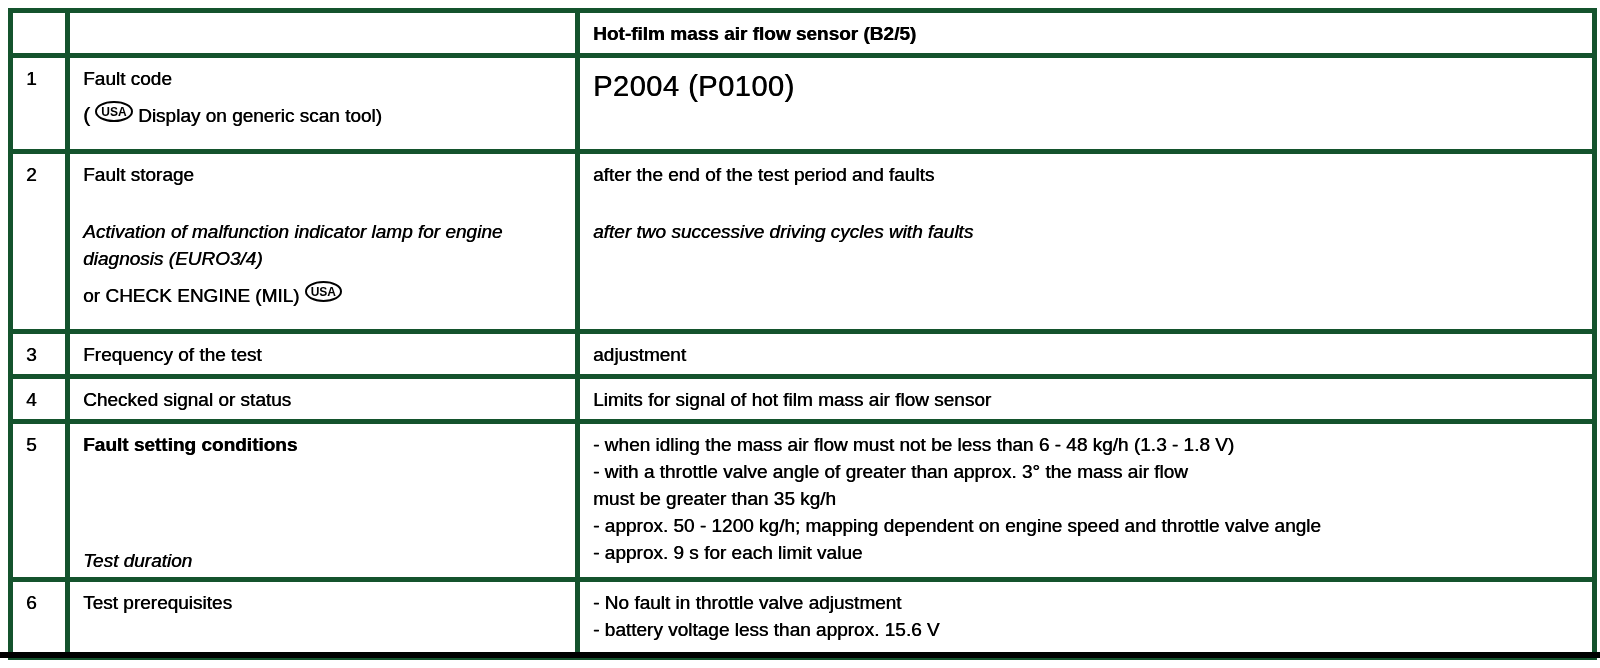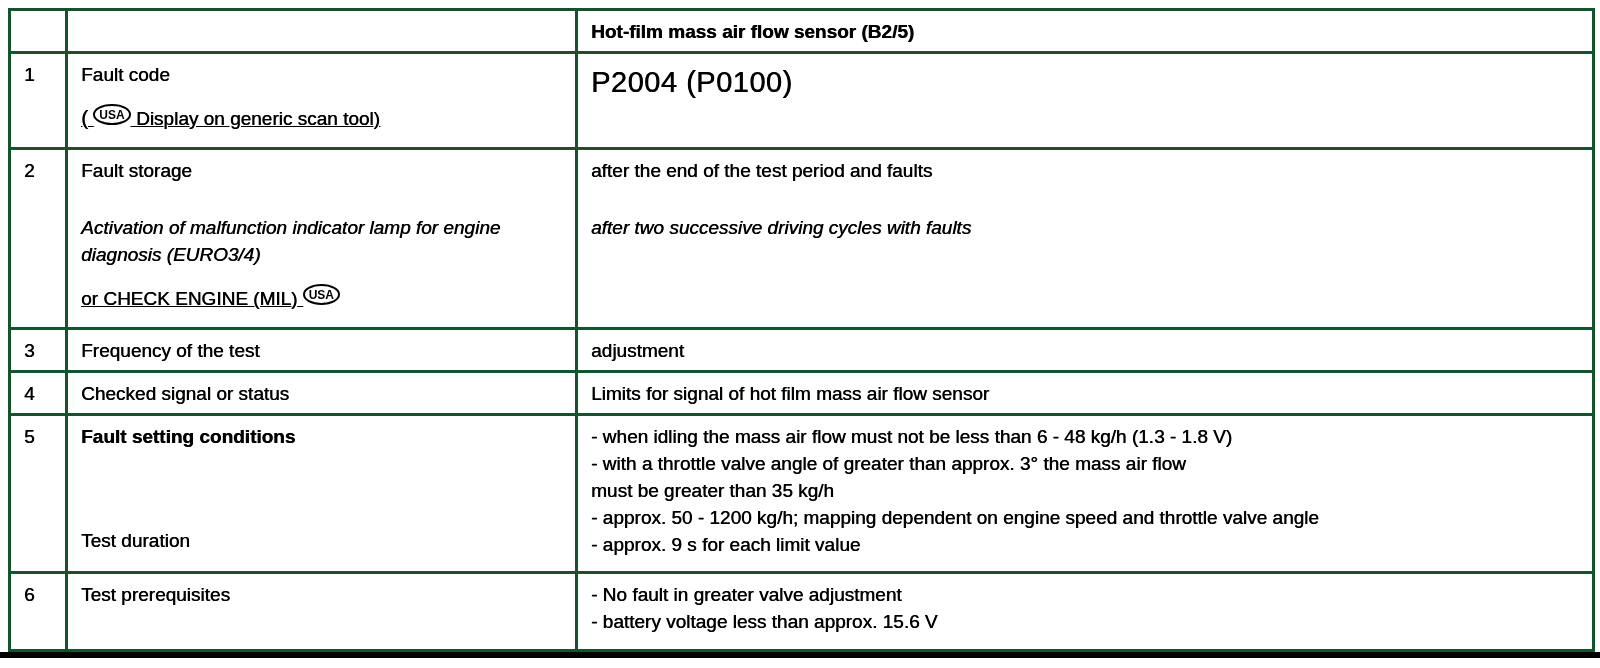--- a/index.html
+++ b/index.html
@@ -21,21 +21,21 @@
   table.doc-table {
     position: absolute;
     left: 8px;
     top: 8px;
     border-collapse: collapse;
     table-layout: fixed;
     width: 1584px;
     text-shadow: 0.5px 0 0 #000;
   }
   table.doc-table td {
-    border: 3px solid #14532d;
+    border: 5px solid #14532d;
     vertical-align: top;
     padding: 7px 14px 6px 13px;
     font-size: 19px;
     line-height: 27px;
     overflow: hidden;
   }
   td.num { padding-left: 11px; }
   td.value { padding-left: 9px; }
   .bold { font-weight: bold; }
   .header-title {
@@ -44,40 +44,41 @@
   }
   .fault-code {
     font-weight: normal;
     font-size: 29px;
     line-height: 34px;
     padding-top: 4px;
     letter-spacing: 0.5px;
   }
   p.cellp { margin: 0; }
   p.gap-before { margin-top: 30px; font-style: italic; }
-  p.small-gap-before { margin-top: 16px; text-decoration: underline; }
+  p.small-gap-before { margin-top: 9px; }
   .usa-badge {
     display: inline-block;
     border: 2px solid #000;
     border-radius: 50%;
     font-size: 12px;
     font-weight: bold;
     line-height: 14px;
     padding: 2px 4px 1px 4px;
     vertical-align: 6px;
     letter-spacing: 0px;
     text-shadow: none;
   }
   .paren { font-size: 21px; }
   td.rel { position: relative; }
   .abs-bottom-label {
     position: absolute;
     left: 13px;
-    bottom: 17px;
+    bottom: 3px;
     white-space: nowrap;
+    font-style: italic;
   }
   .bottom-rule {
     position: absolute;
     left: 0;
     top: 652px;
     width: 1600px;
     height: 6px;
     background: #000000;
   }
 </style>
@@ -148,21 +149,21 @@
         <p class="cellp">must be greater than 35 kg/h</p>
         <p class="cellp">- approx. 50 - 1200 kg/h; mapping dependent on engine speed and throttle valve angle</p>
         <p class="cellp">- approx. 9 s for each limit value</p>
       </td>
     </tr>
 
     <tr style="height:78px">
       <td class="num">6</td>
       <td class="label">Test prerequisites</td>
       <td class="value">
-        <p class="cellp">- No fault in greater valve adjustment</p>
+        <p class="cellp">- No fault in throttle valve adjustment</p>
         <p class="cellp">- battery voltage less than approx. 15.6 V</p>
       </td>
     </tr>
   </tbody>
     </table>
 
   <div class="bottom-rule"></div>
 </div>
 
 </body></html>

